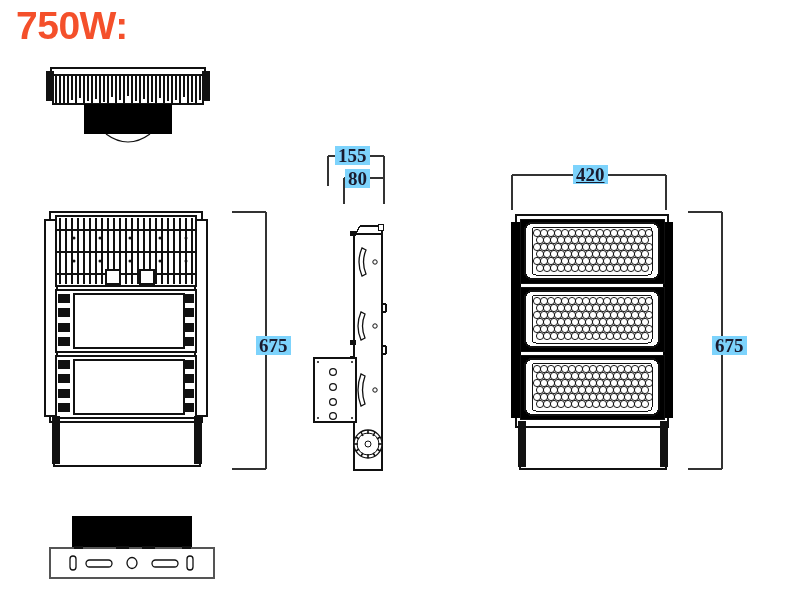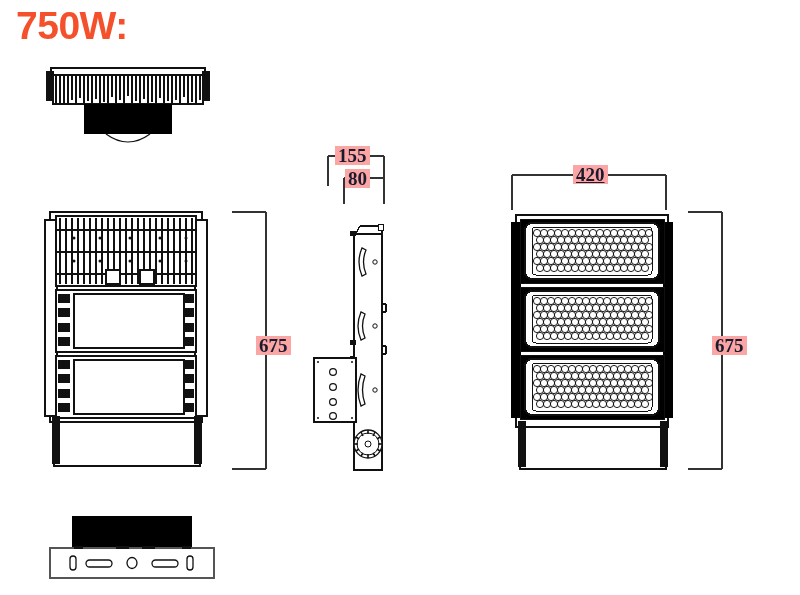--- a/index.html
+++ b/index.html
@@ -25,21 +25,21 @@
     color: #f4502b;
     line-height: 44px;
     white-space: nowrap;
   }
   .dimtext {
     position: absolute;
     font-family: "Liberation Serif", serif;
     font-weight: bold;
     font-size: 19px;
     color: #1a1a2e;
-    background: #fca5a5;
+    background: #7dd3fc;
     padding: 0 3px;
     line-height: 19px;
     white-space: nowrap;
   }
   .view { position: absolute; }
   svg { display: block; overflow: visible; }
 </style>
 </head>
 <body>
 

